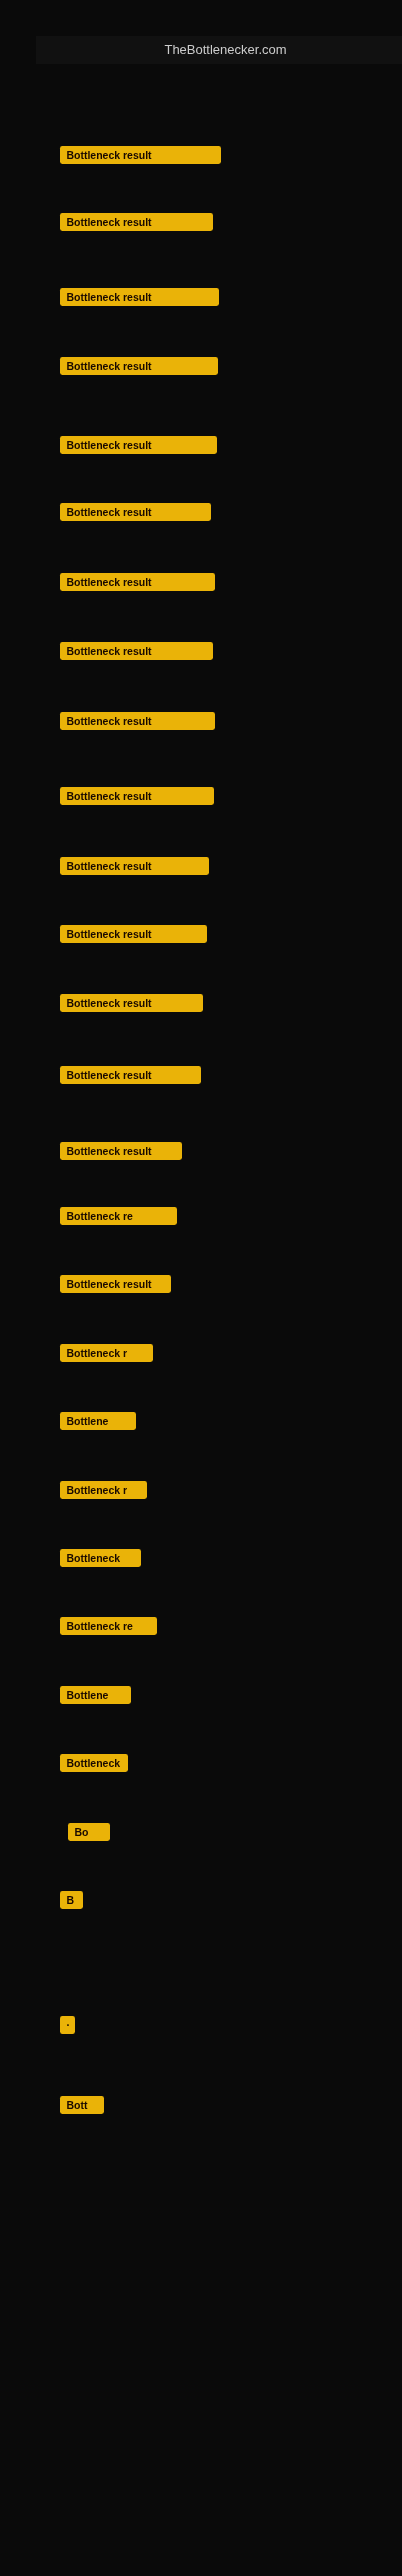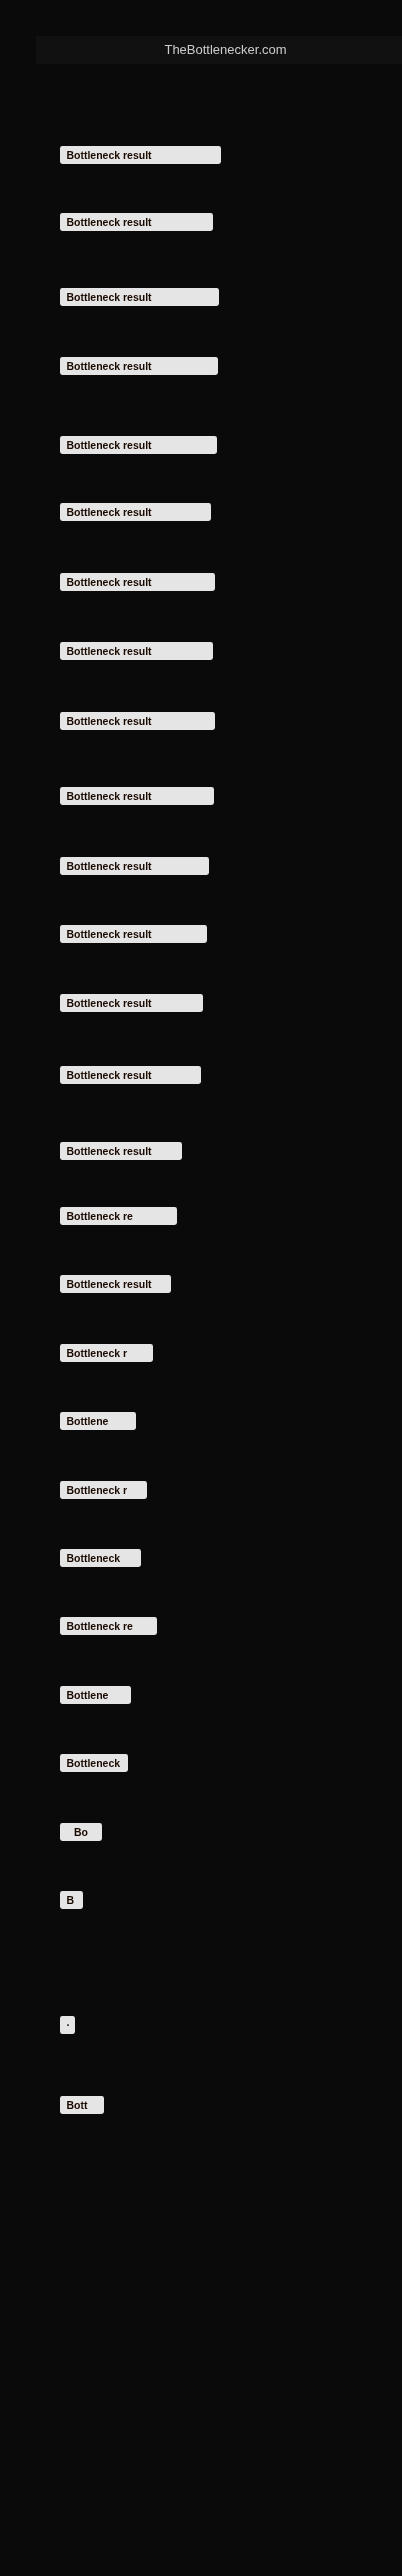--- a/index.html
+++ b/index.html
@@ -28,21 +28,21 @@
       position: relative;
       width: 403px;
     }
 
     .bottleneck-item {
       position: absolute;
       left: 0;
     }
 
     .bottleneck-badge {
-      background-color: #e5e5e5;
+      background-color: #eab308;
       color: #1a0a00;
       font-size: 10.5px;
       font-weight: bold;
       padding: 3.2px 6.4px;
       border-radius: 2.4px;
       white-space: nowrap;
       overflow: hidden;
       display: inline-block;
     }
   </style>
@@ -71,18 +71,18 @@
     <div class="bottleneck-item" style="top: 1042px; left: 0px;"><span class="bottleneck-badge" style="max-width: 122px; width: 122px;">Bottleneck result</span></div>
     <div class="bottleneck-item" style="top: 1107px; left: 0px;"><span class="bottleneck-badge" style="max-width: 117px; width: 117px;">Bottleneck re</span></div>
     <div class="bottleneck-item" style="top: 1175px; left: 0px;"><span class="bottleneck-badge" style="max-width: 111px; width: 111px;">Bottleneck result</span></div>
     <div class="bottleneck-item" style="top: 1244px; left: 0px;"><span class="bottleneck-badge" style="max-width: 93px; width: 93px;">Bottleneck r</span></div>
     <div class="bottleneck-item" style="top: 1312px; left: 0px;"><span class="bottleneck-badge" style="max-width: 76px; width: 76px;">Bottlene</span></div>
     <div class="bottleneck-item" style="top: 1381px; left: 0px;"><span class="bottleneck-badge" style="max-width: 87px; width: 87px;">Bottleneck r</span></div>
     <div class="bottleneck-item" style="top: 1449px; left: 0px;"><span class="bottleneck-badge" style="max-width: 81px; width: 81px;">Bottleneck</span></div>
     <div class="bottleneck-item" style="top: 1517px; left: 0px;"><span class="bottleneck-badge" style="max-width: 97px; width: 97px;">Bottleneck re</span></div>
     <div class="bottleneck-item" style="top: 1586px; left: 0px;"><span class="bottleneck-badge" style="max-width: 71px; width: 71px;">Bottlene</span></div>
     <div class="bottleneck-item" style="top: 1654px; left: 0px;"><span class="bottleneck-badge" style="max-width: 68px; width: 68px;">Bottleneck</span></div>
-    <div class="bottleneck-item" style="top: 1723px; left: 0px; text-align: center;"><span class="bottleneck-badge" style="max-width: 42px; width: 42px;">Bo</span></div>
+    <div class="bottleneck-item" style="top: 1723px; left: 8px;"><span class="bottleneck-badge" style="max-width: 42px; width: 42px;">Bo</span></div>
     <div class="bottleneck-item" style="top: 1791px; left: 0px;"><span class="bottleneck-badge" style="max-width: 22.5px; width: 22.5px;">B</span></div>
     <div class="bottleneck-item" style="top: 1916px; left: 0px;"><span class="bottleneck-badge" style="max-width: 14.5px; width: 14.5px;">·</span></div>
     <div class="bottleneck-item" style="top: 1996px; left: 0px;"><span class="bottleneck-badge" style="max-width: 44px; width: 44px;">Bott</span></div>
   </div>
 
 
 </body></html>

